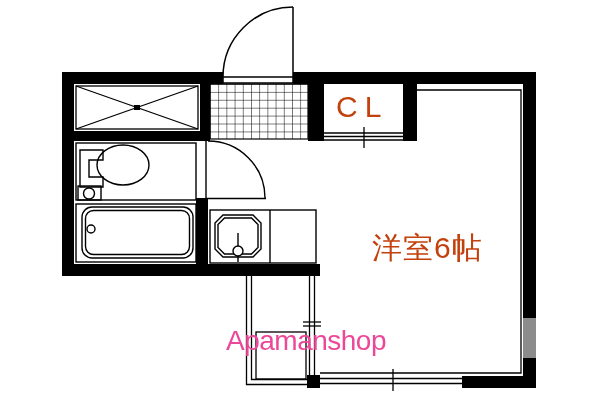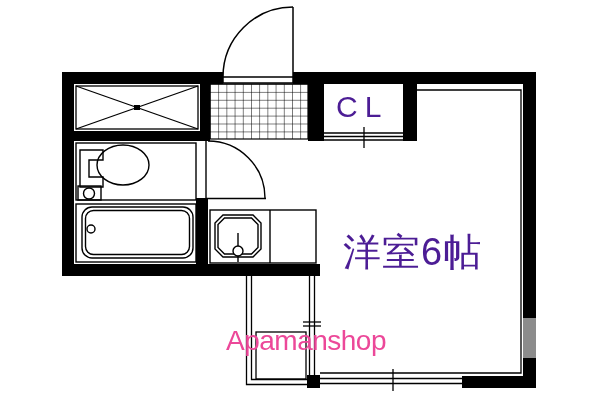--- a/index.html
+++ b/index.html
@@ -1,23 +1,23 @@
 <!DOCTYPE html>
 <html><head>
 <meta charset="utf-8">
 <style>
   html,body{margin:0;padding:0;background:#fff;}
   #stage{
     position:relative;width:600px;height:400px;background:#ffffff;
     font-family:"Liberation Sans","DejaVu Sans",sans-serif;overflow:hidden;
   }
   #plan-svg{position:absolute;left:0;top:0;}
-  .label{position:absolute;color:#4c1d95;white-space:nowrap;line-height:1;}
+  .label{position:absolute;color:#c2410c;white-space:nowrap;line-height:1;}
   .closet-label{left:336px;top:92px;font-size:30px;letter-spacing:7px;}
-  .room-label{left:343px;top:233px;font-size:38px;letter-spacing:1px;}
+  .room-label{left:372px;top:233px;font-size:30px;letter-spacing:1px;}
   .watermark{left:226px;top:327px;font-size:28px;color:#ec4899;letter-spacing:-0.5px;}
 </style>
 </head>
 <body>
 
 <div id="stage">
 
 <svg id="plan-svg" width="600" height="400" viewBox="0 0 600 400">
   <defs>
     <pattern id="grid" x="210" y="84" width="8.2" height="7.9" patternUnits="userSpaceOnUse">

